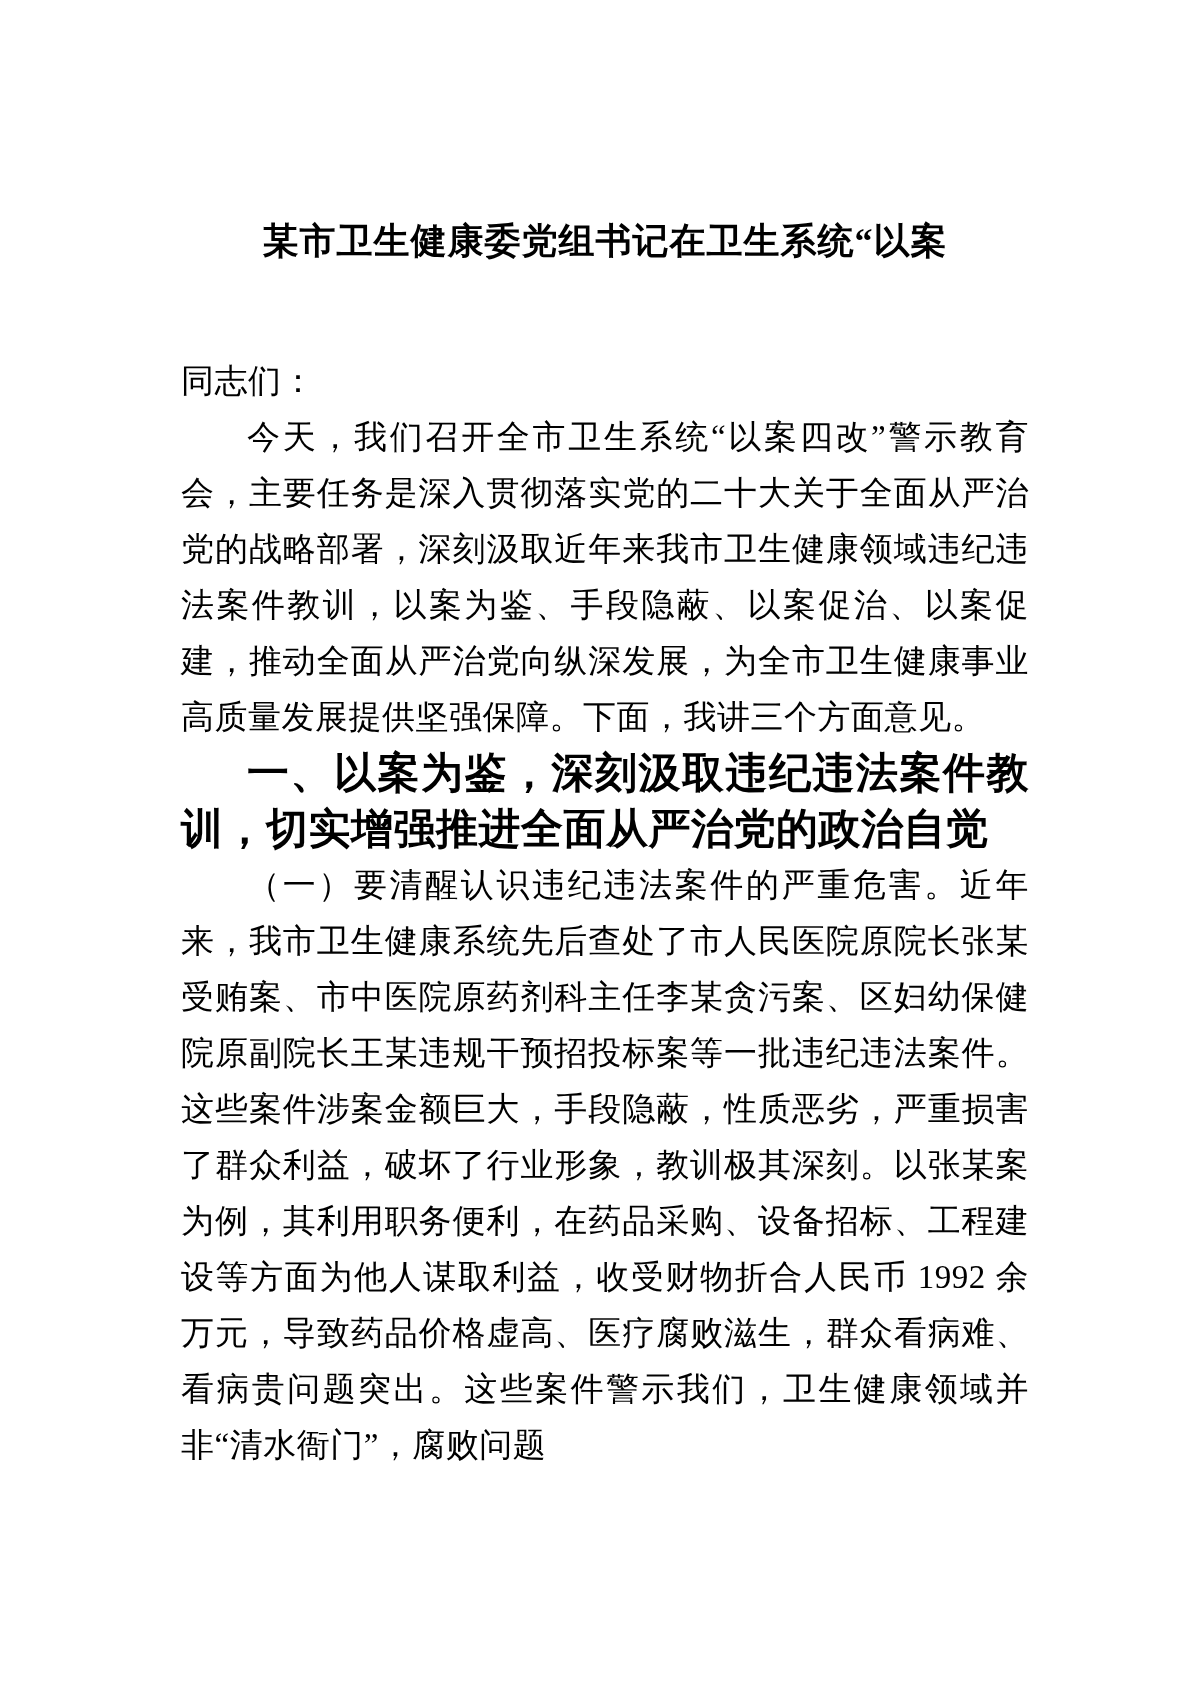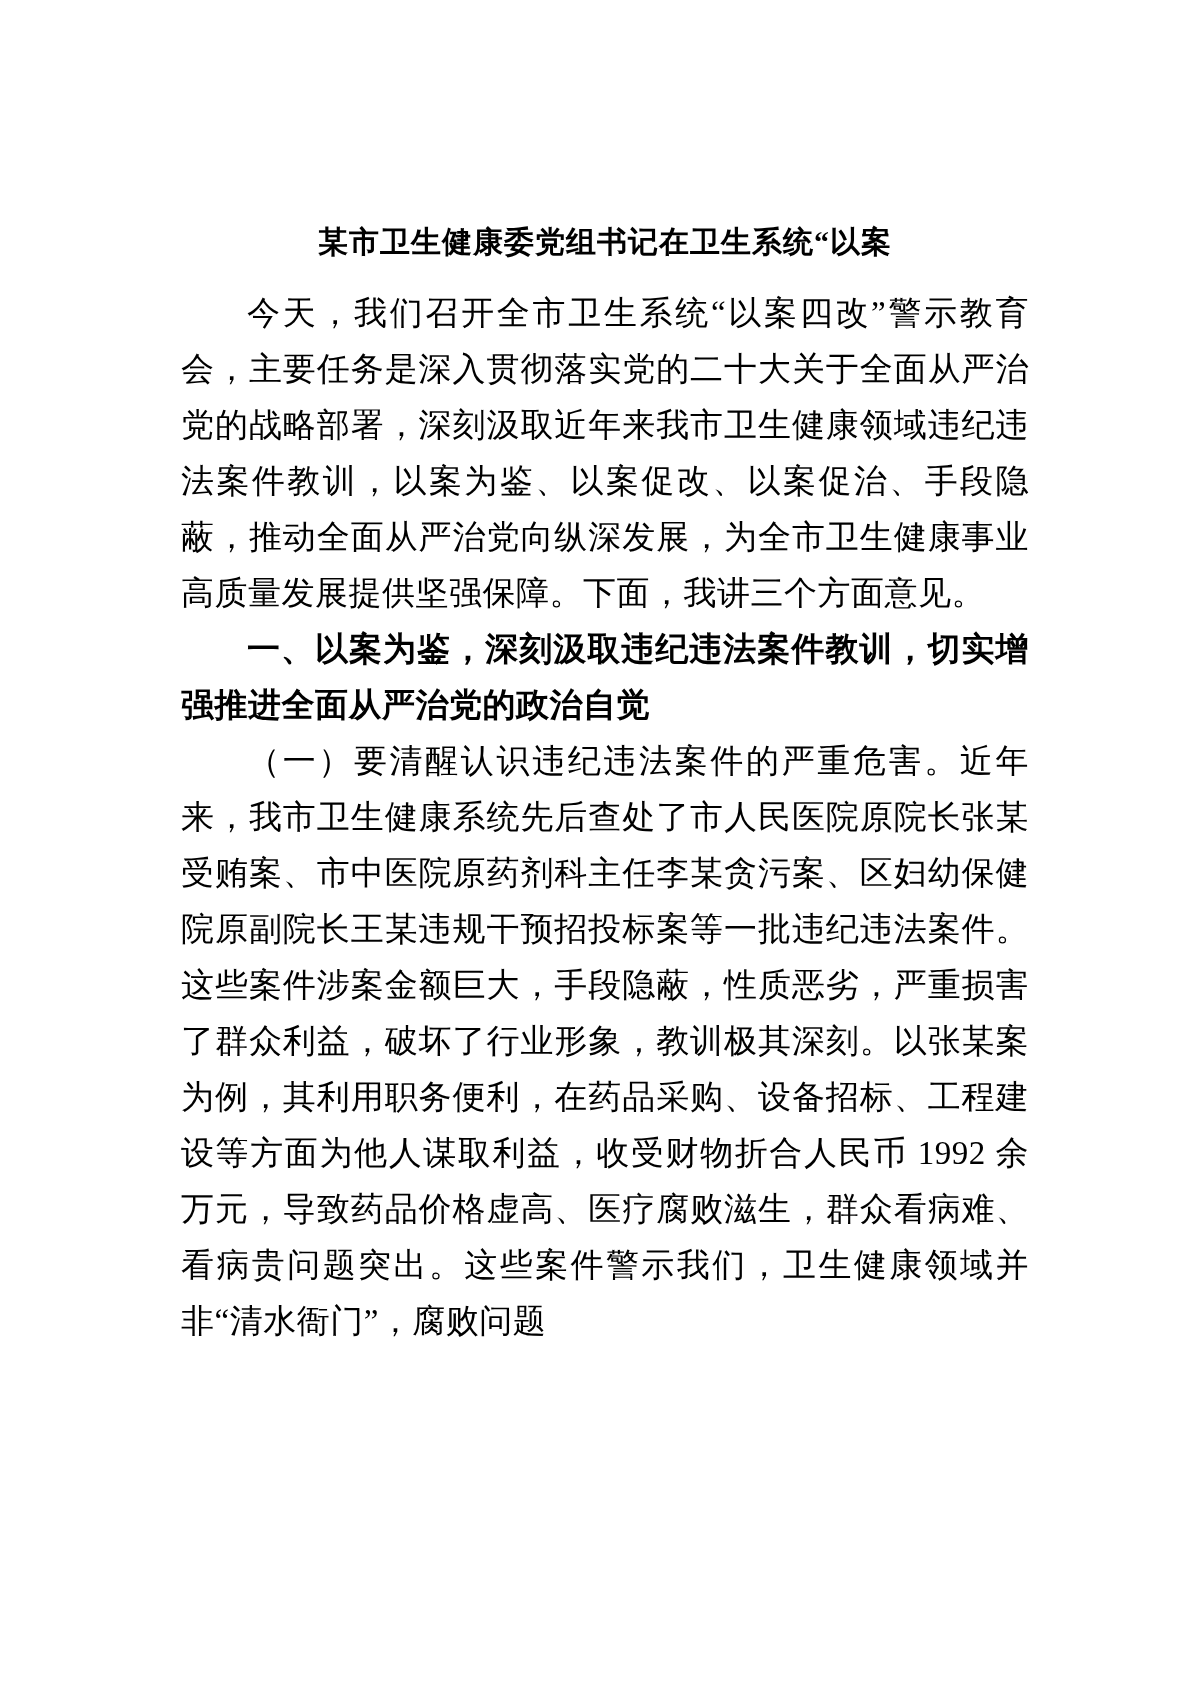--- a/index.html
+++ b/index.html
@@ -18,21 +18,21 @@
   .content {
     position: absolute;
     left: 181px;
     top: 0;
     width: 848px;
   }
   .title {
     margin: 198px 0 0 0;
     font-family: "Liberation Serif", "DejaVu Serif", serif;
     font-weight: 700;
-    font-size: 30px;
+    font-size: 36px;
     line-height: 87px;
     text-align: center;
     letter-spacing: 1px;
   }
   .title-line {
     display: block;
     white-space: nowrap;
   }
   .para {
     margin: 0;
@@ -46,21 +46,21 @@
   .salutation {
     margin-top: 68px;
   }
   .indent {
     text-indent: 66px;
   }
   .heading {
     margin: 0;
     font-family: "Liberation Sans", "DejaVu Sans", sans-serif;
     font-weight: 700;
-    font-size: 33px;
+    font-size: 42px;
     line-height: 56px;
     text-align: justify;
     text-justify: inter-character;
     text-indent: 66px;
     letter-spacing: 0.5px;
   }
   .lead {
     
     font-family: "Liberation Serif", "DejaVu Serif", serif;
   }
@@ -68,21 +68,22 @@
 </head>
 <body>
 
 <div class="page">
   <div class="content">
 
     <h1 class="title">
       <span class="title-line">某市卫生健康委党组书记在卫生系统“以案</span>
     </h1>
 
+    <p class="para salutation">同志们：</p>
 
-    <p class="para indent">今天，我们召开全市卫生系统“以案四改”警示教育会，主要任务是深入贯彻落实党的二十大关于全面从严治党的战略部署，深刻汲取近年来我市卫生健康领域违纪违法案件教训，以案为鉴、以案促改、以案促治、手段隐蔽，推动全面从严治党向纵深发展，为全市卫生健康事业高质量发展提供坚强保障。下面，我讲三个方面意见。</p>
+    <p class="para indent">今天，我们召开全市卫生系统“以案四改”警示教育会，主要任务是深入贯彻落实党的二十大关于全面从严治党的战略部署，深刻汲取近年来我市卫生健康领域违纪违法案件教训，以案为鉴、手段隐蔽、以案促治、以案促建，推动全面从严治党向纵深发展，为全市卫生健康事业高质量发展提供坚强保障。下面，我讲三个方面意见。</p>
 
     <h2 class="heading">一、以案为鉴，深刻汲取违纪违法案件教训，切实增强推进全面从严治党的政治自觉</h2>
 
     <p class="para indent"><span class="lead">（一）要清醒认识违纪违法案件的严重危害。</span><span>近年来，我市卫生健康系统先后查处了市人民医院原院长张某受贿案、市中医院原药剂科主任李某贪污案、区妇幼保健院原副院长王某违规干预招投标案等一批违纪违法案件。这些案件涉案金额巨大，手段隐蔽，性质恶劣，严重损害了群众利益，破坏了行业形象，教训极其深刻。以张某案为例，其利用职务便利，在药品采购、设备招标、工程建设等方面为他人谋取利益，收受财物折合人民币 1992 余万元，导致药品价格虚高、医疗腐败滋生，群众看病难、看病贵问题突出。这些案件警示我们，卫生健康领域并非“清水衙门”，腐败问题</span></p>
 
   </div>
 </div>
 
 </body></html>

